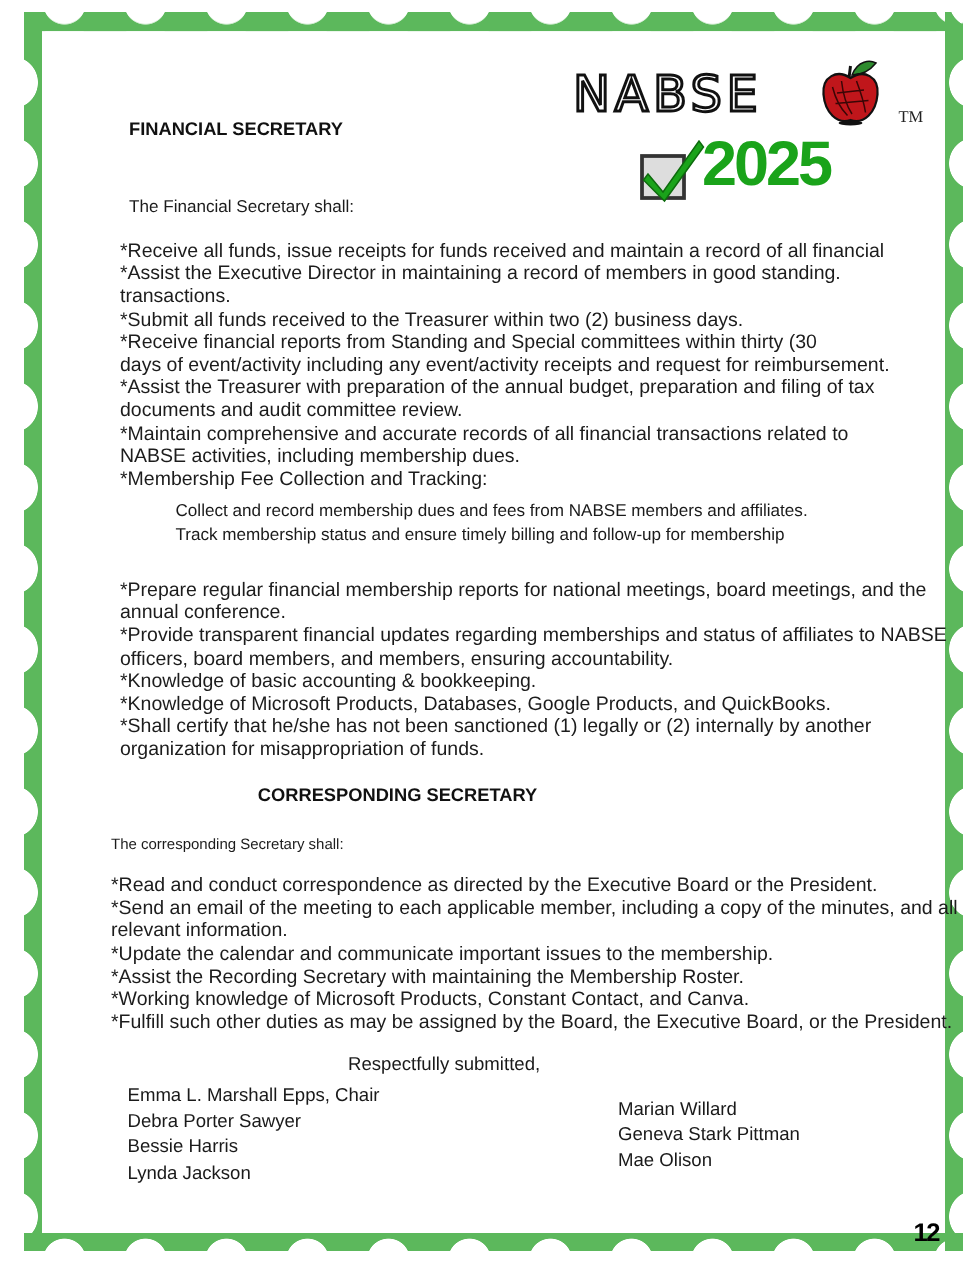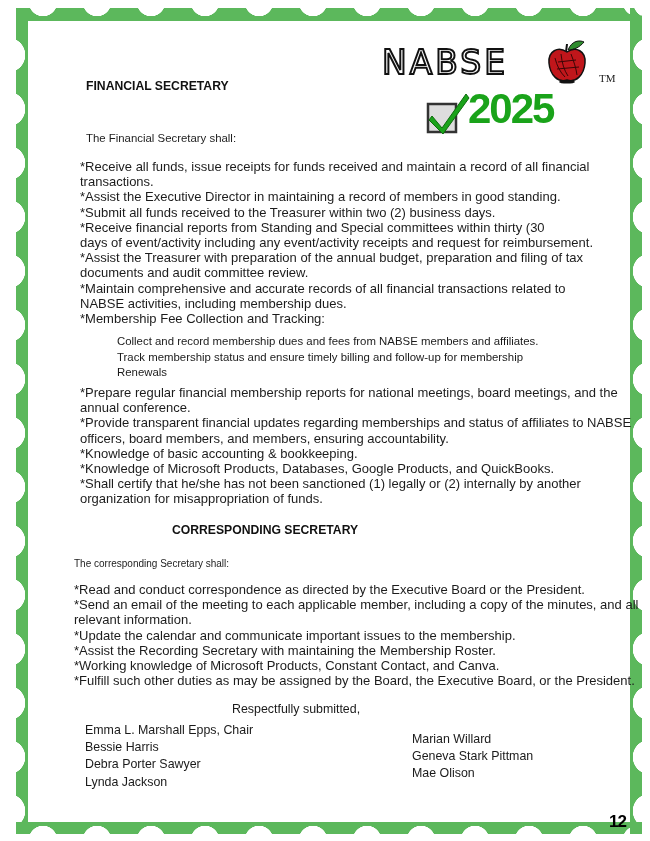--- a/index.html
+++ b/index.html
@@ -79,36 +79,35 @@
     <path d="M8 28 L18 40 L42 6 L45 10 L19 46 L5 32 Z" fill="#1aa31a" stroke="#0d6b0d" stroke-width="1"></path>
   </svg>
   <div class="logo-year">2025</div>
 </div>
 
 <div class="h-fin">FINANCIAL SECRETARY</div>
 <div class="intro-fin txt">The Financial Secretary shall:</div>
 
 <ul class="list list-fin-1">
   <li>*Receive all funds, issue receipts for funds received and maintain a record of all financial</li>
+  <li>*Assist the Executive Director in maintaining a record of members in good standing.</li>
   <li>transactions.</li>
-  <li>*Assist the Executive Director in maintaining a record of members in good standing.</li>
   <li>*Submit all funds received to the Treasurer within two (2) business days.</li>
   <li>*Receive financial reports from Standing and Special committees within thirty (30</li>
   <li>days of event/activity including any event/activity receipts and request for reimbursement.</li>
   <li>*Assist the Treasurer with preparation of the annual budget, preparation and filing of tax</li>
   <li>documents and audit committee review.</li>
   <li>*Maintain comprehensive and accurate records of all financial transactions related to</li>
   <li>NABSE activities, including membership dues.</li>
   <li>*Membership Fee Collection and Tracking:</li>
 </ul>
 
 <ul class="sub">
   <li>Collect and record membership dues and fees from NABSE members and affiliates.</li>
   <li>Track membership status and ensure timely billing and follow-up for membership</li>
-  <li>Renewals</li>
 </ul>
 
 <ul class="list list-fin-2">
   <li>*Prepare regular financial membership reports for national meetings, board meetings, and the</li>
   <li>annual conference.</li>
   <li>*Provide transparent financial updates regarding memberships and status of affiliates to NABSE</li>
   <li>officers, board members, and members, ensuring accountability.</li>
   <li>*Knowledge of basic accounting &amp; bookkeeping.</li>
   <li>*Knowledge of Microsoft Products, Databases, Google Products, and QuickBooks.</li>
   <li>*Shall certify that he/she has not been sanctioned (1) legally or (2) internally by another</li>
@@ -127,22 +126,22 @@
   <li>*Update the calendar and communicate important issues to the membership.</li>
   <li>*Assist the Recording Secretary with maintaining the Membership Roster.</li>
   <li>*Working knowledge of Microsoft Products, Constant Contact, and Canva.</li>
   <li>*Fulfill such other duties as may be assigned by the Board, the Executive Board, or the President.</li>
 </ul>
 
 <div class="resp">Respectfully submitted,</div>
 
 <ul class="names names-left">
   <li>Emma L. Marshall Epps, Chair</li>
+  <li>Debra Porter Sawyer</li>
   <li>Bessie Harris</li>
-  <li>Debra Porter Sawyer</li>
   <li>Lynda Jackson</li>
 </ul>
 
 <ul class="names names-right">
   <li>Marian Willard</li>
   <li>Geneva Stark Pittman</li>
   <li>Mae Olison</li>
 </ul>
 
 <div class="page-num">12</div>

